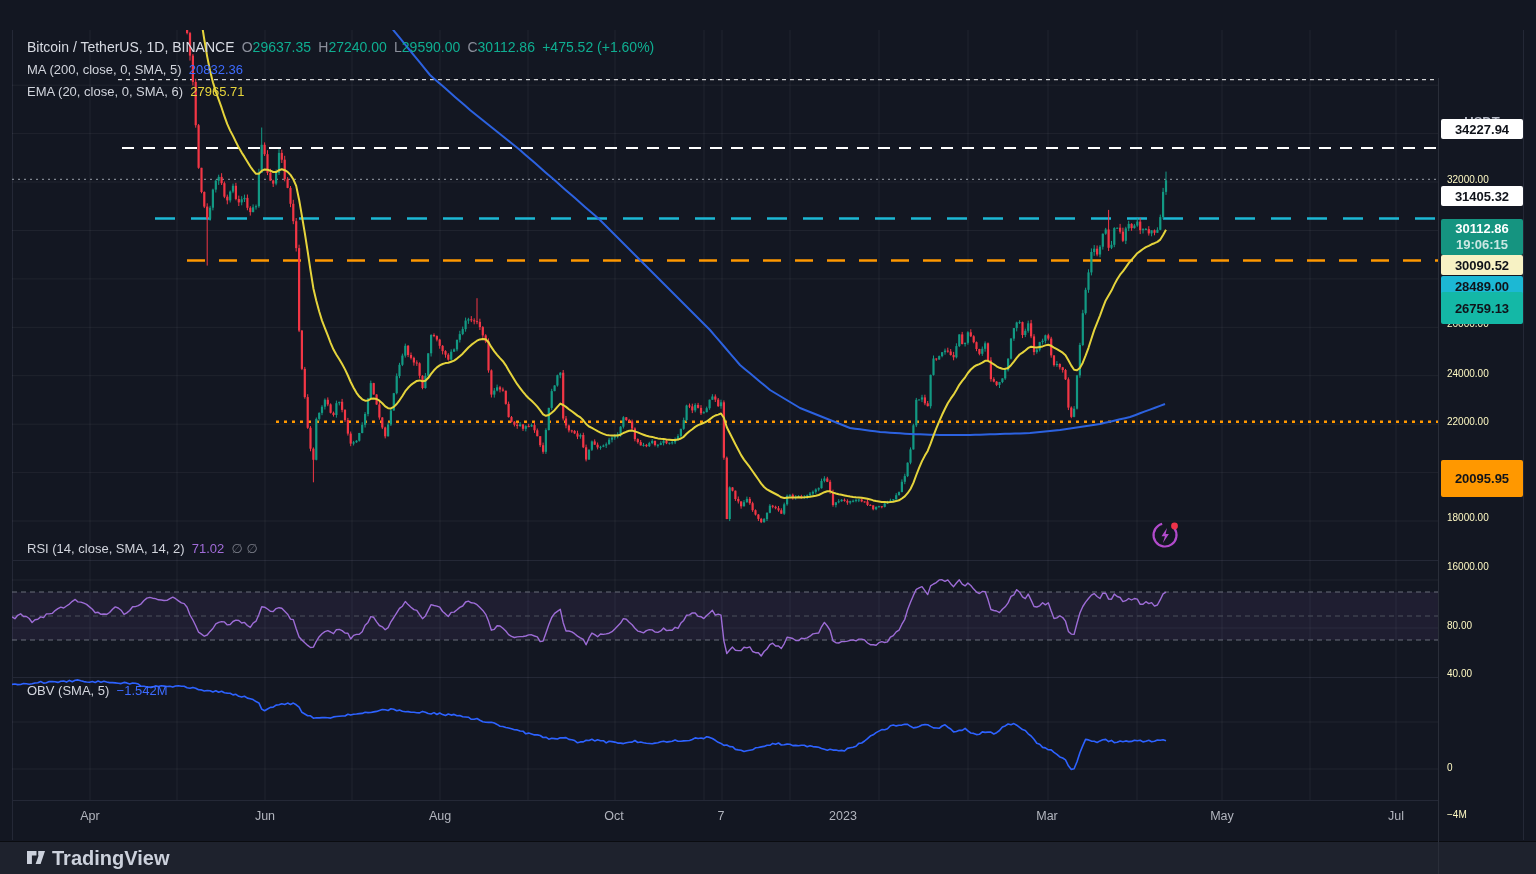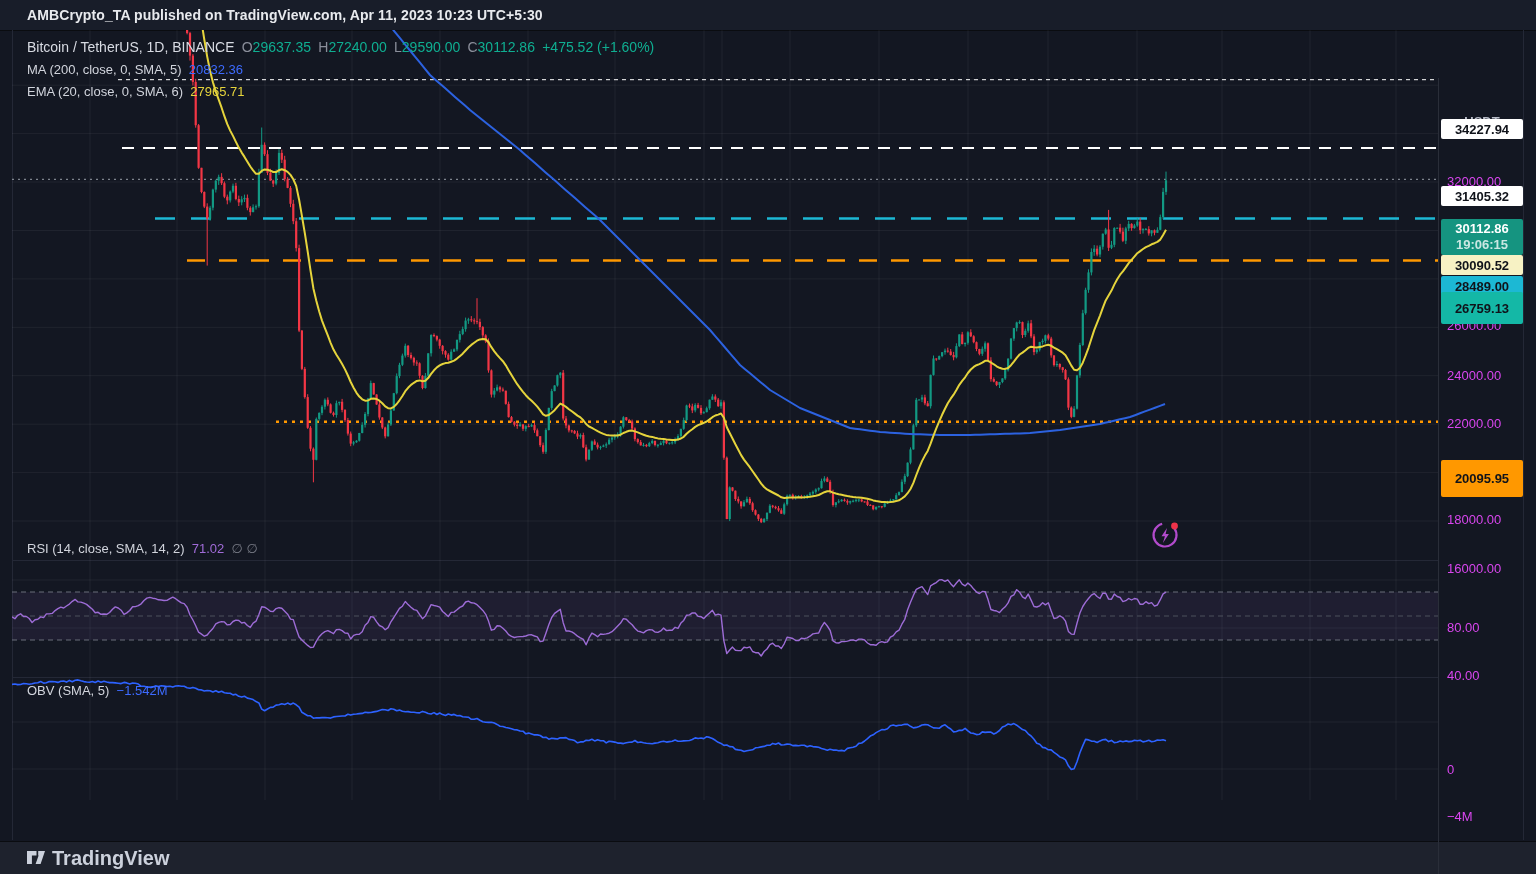--- a/index.html
+++ b/index.html
@@ -14,40 +14,37 @@
   .legend .g{color:#0fae91;font-size:14px;}
   .legend .vma{color:#3d6bff;}
   .legend .vema{color:#e5d43c;}
   .legend .vrsi{color:#a06bd8;}
   .legend .vobv{color:#3d6bff;}
   .legend .dim{color:#787b86;}
   .sep{position:absolute;background:#242836;z-index:5;}
   .vborder{position:absolute;background:#242836;z-index:5;}
   #price-axis{left:1438px;top:30px;width:98px;height:810px;border-left:1px solid #2a2e39;z-index:20;margin-top:48px;}
   #price-axis .usdt{position:absolute;left:0;top:36px;width:86px;text-align:center;color:#b9bdc9;font-size:13px;font-weight:700;}
-  .tick{position:absolute;left:8px;color:#d946ef;font-size:13px;white-space:nowrap;}
+  .tick{position:absolute;left:8px;color:#fef9c3;font-size:10px;white-space:nowrap;}
   .pbox{position:absolute;left:2px;width:82px;border-radius:2px;text-align:center;font-size:13px;font-weight:700;
         display:flex;align-items:center;justify-content:center;z-index:21;}
   .pbox.two{flex-direction:column;line-height:16px;}
   .pbox .cd{font-weight:700;opacity:.78;font-size:13px;}
   #time-axis{left:12px;top:800px;width:1426px;height:40px;border-top:1px solid #242836;}
   #time-axis .tlab{position:absolute;top:8px;transform:translateX(-50%);color:#b2b5be;font-size:12.5px;}
   #bottombar{left:0;top:841px;width:1536px;height:33px;background:#1e222d;border-top:1px solid #0a0c10;}
   #bottombar .brand{position:absolute;left:52px;top:0;line-height:32px;color:#ccd1dc;font-size:20px;font-weight:700;}
   svg{display:block;}
   .chart-svg{position:absolute;left:12px;z-index:10;}
 </style>
 </head>
 <body>
 
 <div id="app">
 
-  <div id="topbar" class="abs">
-    <span class="pub">AMBCrypto_TA published on TradingView.com, Apr 11, 2023 10:23 UTC+5:30</span>
-  </div>
 
   <svg id="svg-price" class="chart-svg" style="top:30px" width="1426" height="530" viewBox="0 0 1426 530">
       <line x1="78" y1="0" x2="78" y2="530" stroke="rgba(255,255,255,0.055)" stroke-width="1"></line>
       <line x1="165" y1="0" x2="165" y2="530" stroke="rgba(255,255,255,0.055)" stroke-width="1"></line>
       <line x1="253" y1="0" x2="253" y2="530" stroke="rgba(255,255,255,0.055)" stroke-width="1"></line>
       <line x1="340" y1="0" x2="340" y2="530" stroke="rgba(255,255,255,0.055)" stroke-width="1"></line>
       <line x1="428" y1="0" x2="428" y2="530" stroke="rgba(255,255,255,0.055)" stroke-width="1"></line>
       <line x1="516" y1="0" x2="516" y2="530" stroke="rgba(255,255,255,0.055)" stroke-width="1"></line>
       <line x1="603" y1="0" x2="603" y2="530" stroke="rgba(255,255,255,0.055)" stroke-width="1"></line>
       <line x1="692" y1="0" x2="692" y2="530" stroke="rgba(255,255,255,0.055)" stroke-width="1"></line>
@@ -998,20 +995,31 @@
         <div class="pbox" style="top:382px;height:37px;background:#ff9800;color:#10131a">20095.95</div>
         <div class="tick" style="top:434px">18000.00</div>
         <div class="tick" style="top:483px">16000.00</div>
         <div class="tick" style="top:542px">80.00</div>
         <div class="tick" style="top:590px">40.00</div>
         <div class="tick" style="top:684px">0</div>
         <div class="tick" style="top:731px">−4M</div>
       </div>
   </div>
 
+  <div id="time-axis" class="abs">
+      <div class="tlab" style="left:78px">Apr</div>
+      <div class="tlab" style="left:253px">Jun</div>
+      <div class="tlab" style="left:428px">Aug</div>
+      <div class="tlab" style="left:602px">Oct</div>
+      <div class="tlab" style="left:709px">7</div>
+      <div class="tlab" style="left:831px">2023</div>
+      <div class="tlab" style="left:1035px">Mar</div>
+      <div class="tlab" style="left:1210px">May</div>
+      <div class="tlab" style="left:1384px">Jul</div>
+    </div>
 
   <div id="bottombar" class="abs">
     <svg class="abs" style="left:26px;top:7px" width="20" height="18" viewBox="0 0 20 18">
       <path d="M1 2 h9.5 v4.6 h-4.6 v8.4 h-4.9 z" fill="#ccd1dc"></path>
       <path d="M12.2 2 H19 L14.6 15 h-5 l3-8.4 h-0.4 z" fill="#ccd1dc"></path>
     </svg>
     <span class="brand">TradingView</span>
   </div>
 
 </div>

